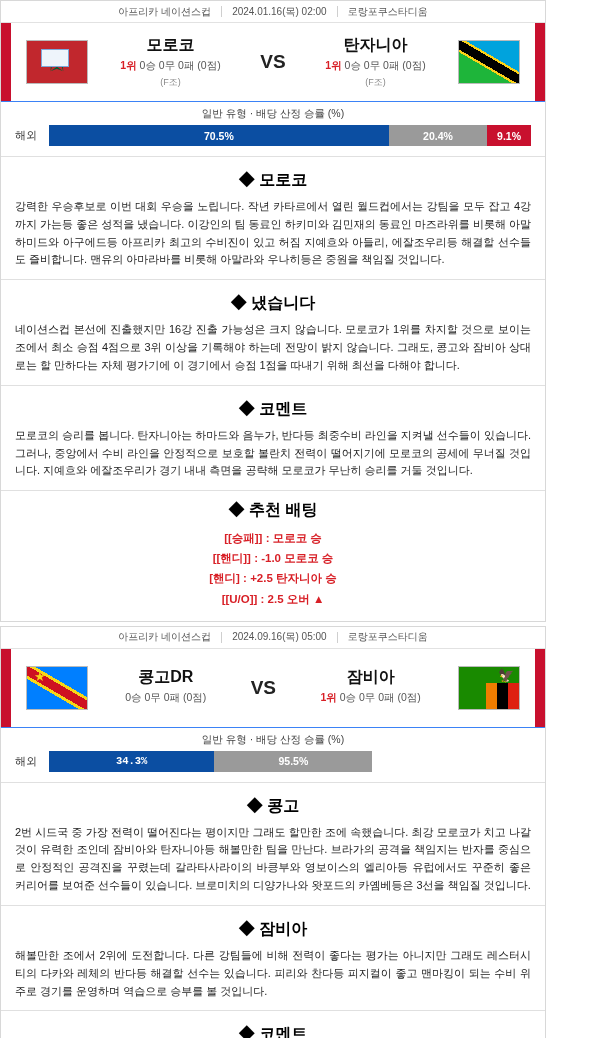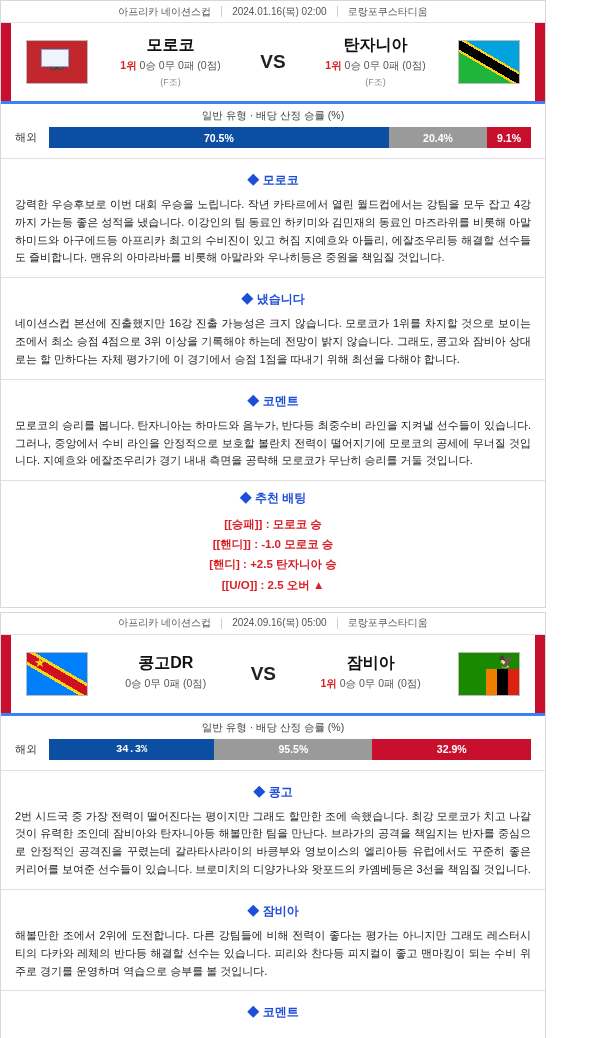--- a/index.html
+++ b/index.html
@@ -84,21 +84,21 @@
     font-size: 19px;
     font-weight: bold;
     color: #222;
   }
   
   .odds-title {
     text-align: center;
     font-size: 10.5px;
     color: #444;
     padding: 5px 18px 4px;
-    border-top: 3px solid #3b82f6;
+    border-top: 1px solid #3b82f6;
   }
   .odds-row {
     display: flex;
     align-items: center;
     padding: 0 14px 10px 14px;
   }
   .odds-label {
     font-size: 11px;
     color: #333;
     flex: 0 0 34px;
@@ -117,23 +117,23 @@
     justify-content: center;
   }
   .seg.home { background: #0b4ea2; }
   .seg.draw { background: #9a9a9a; }
   .seg.away { background: #c8102e; }
   
   .divider { height: 1px; background: #e0e0e0; }
   .block { padding: 4px 14px 10px; }
   .block-title {
     text-align: center;
-    font-size: 12px;
-    font-weight: bold;
-    color: #1d4ed8;
+    font-size: 16px;
+    font-weight: bold;
+    color: #000000;
     padding: 9px 0 7px;
   }
   .block-body {
     font-size: 11px;
     line-height: 1.62;
     color: #222;
     text-align: justify;
     text-justify: inter-character;
   }
   
@@ -315,21 +315,20 @@
     </div>
     <div class="side-bar"></div>
   </div>
 
   <div class="odds-title">일반 유형 · 배당 산정 승률 (%)</div>
   <div class="odds-row">
     <div class="odds-label">해외</div>
     <div class="odds-bar">
       <div class="seg home" id="m1-home" style="flex: 0 0 34.3%; font-family: Liberation Mono, monospace;">34.3%</div>
       <div class="seg draw" id="m1-draw" style="flex: 0 0 32.8%;">95.5%</div>
-      <div class="seg away" id="m1-away" style="flex: 0 0 32.9%;">32.9%</div>
     </div>
   </div>
 
   <div class="divider"></div>
 
   <div class="block">
     <div class="block-title">◆ 콩고</div>
     <div class="block-body">2번 시드국 중 가장 전력이 떨어진다는 평이지만 그래도 할만한 조에 속했습니다. 최강 모로코가 치고 나갈 것이 유력한 조인데 잠비아와 탄자니아등 해볼만한 팀을 만난다. 브라가의 공격을 책임지는 반자를 중심으로 안정적인 공격진을 꾸렸는데 갈라타사라이의 바킁부와 영보이스의 엘리아등 유럽에서도 꾸준히 좋은 커리어를 보여준 선수들이 있습니다. 브로미치의 디양가나와 왓포드의 카옘베등은 3선을 책임질 것입니다.</div>
   </div>
   <div class="divider"></div>

